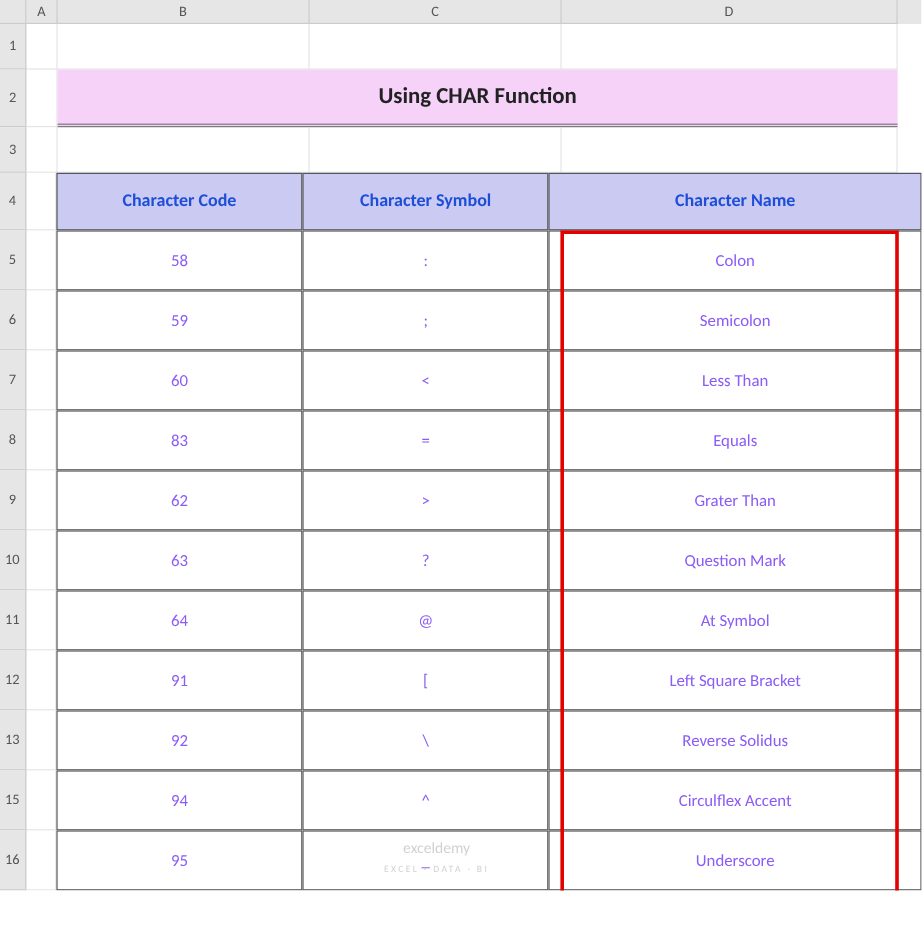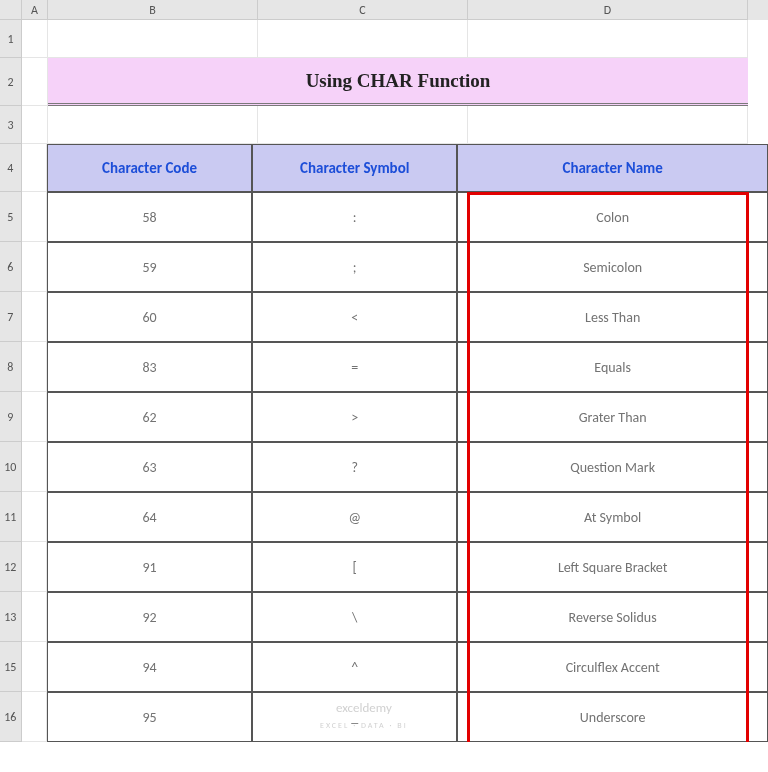--- a/index.html
+++ b/index.html
@@ -52,42 +52,41 @@
   .title-cell {
     width: 700px;
     background: #f6d2f9;
     border-bottom: 3px double #7a7a7a;
     display: flex;
     align-items: center;
     justify-content: center;
     font-weight: 700;
     font-size: 19px;
     color: #222;
-    font-family: Liberation Serif, serif;
   }
   .spacer-row { height: 38px; }
   .header-row { height: 48px; }
   .data-row { height: 50px; }
   .tbl-head {
     background: #cacaf2;
     border: 1px solid #555;
     display: flex;
     align-items: center;
     justify-content: center;
     font-weight: 700;
     font-size: 15px;
     color: #1d4ed8;
   }
   .tbl-cell {
     border: 1px solid #555;
     display: flex;
     align-items: center;
     justify-content: center;
     font-size: 14px;
-    color: #737373;
+    color: #8b5cf6;
     background: #fff;
   }
   .w-b { width: 210px; }
   .w-c { width: 210px; }
   .w-d { width: 318px; }
   .highlight-box {
     position: absolute;
     border: 3px solid #e20000;
     pointer-events: none;
   }

